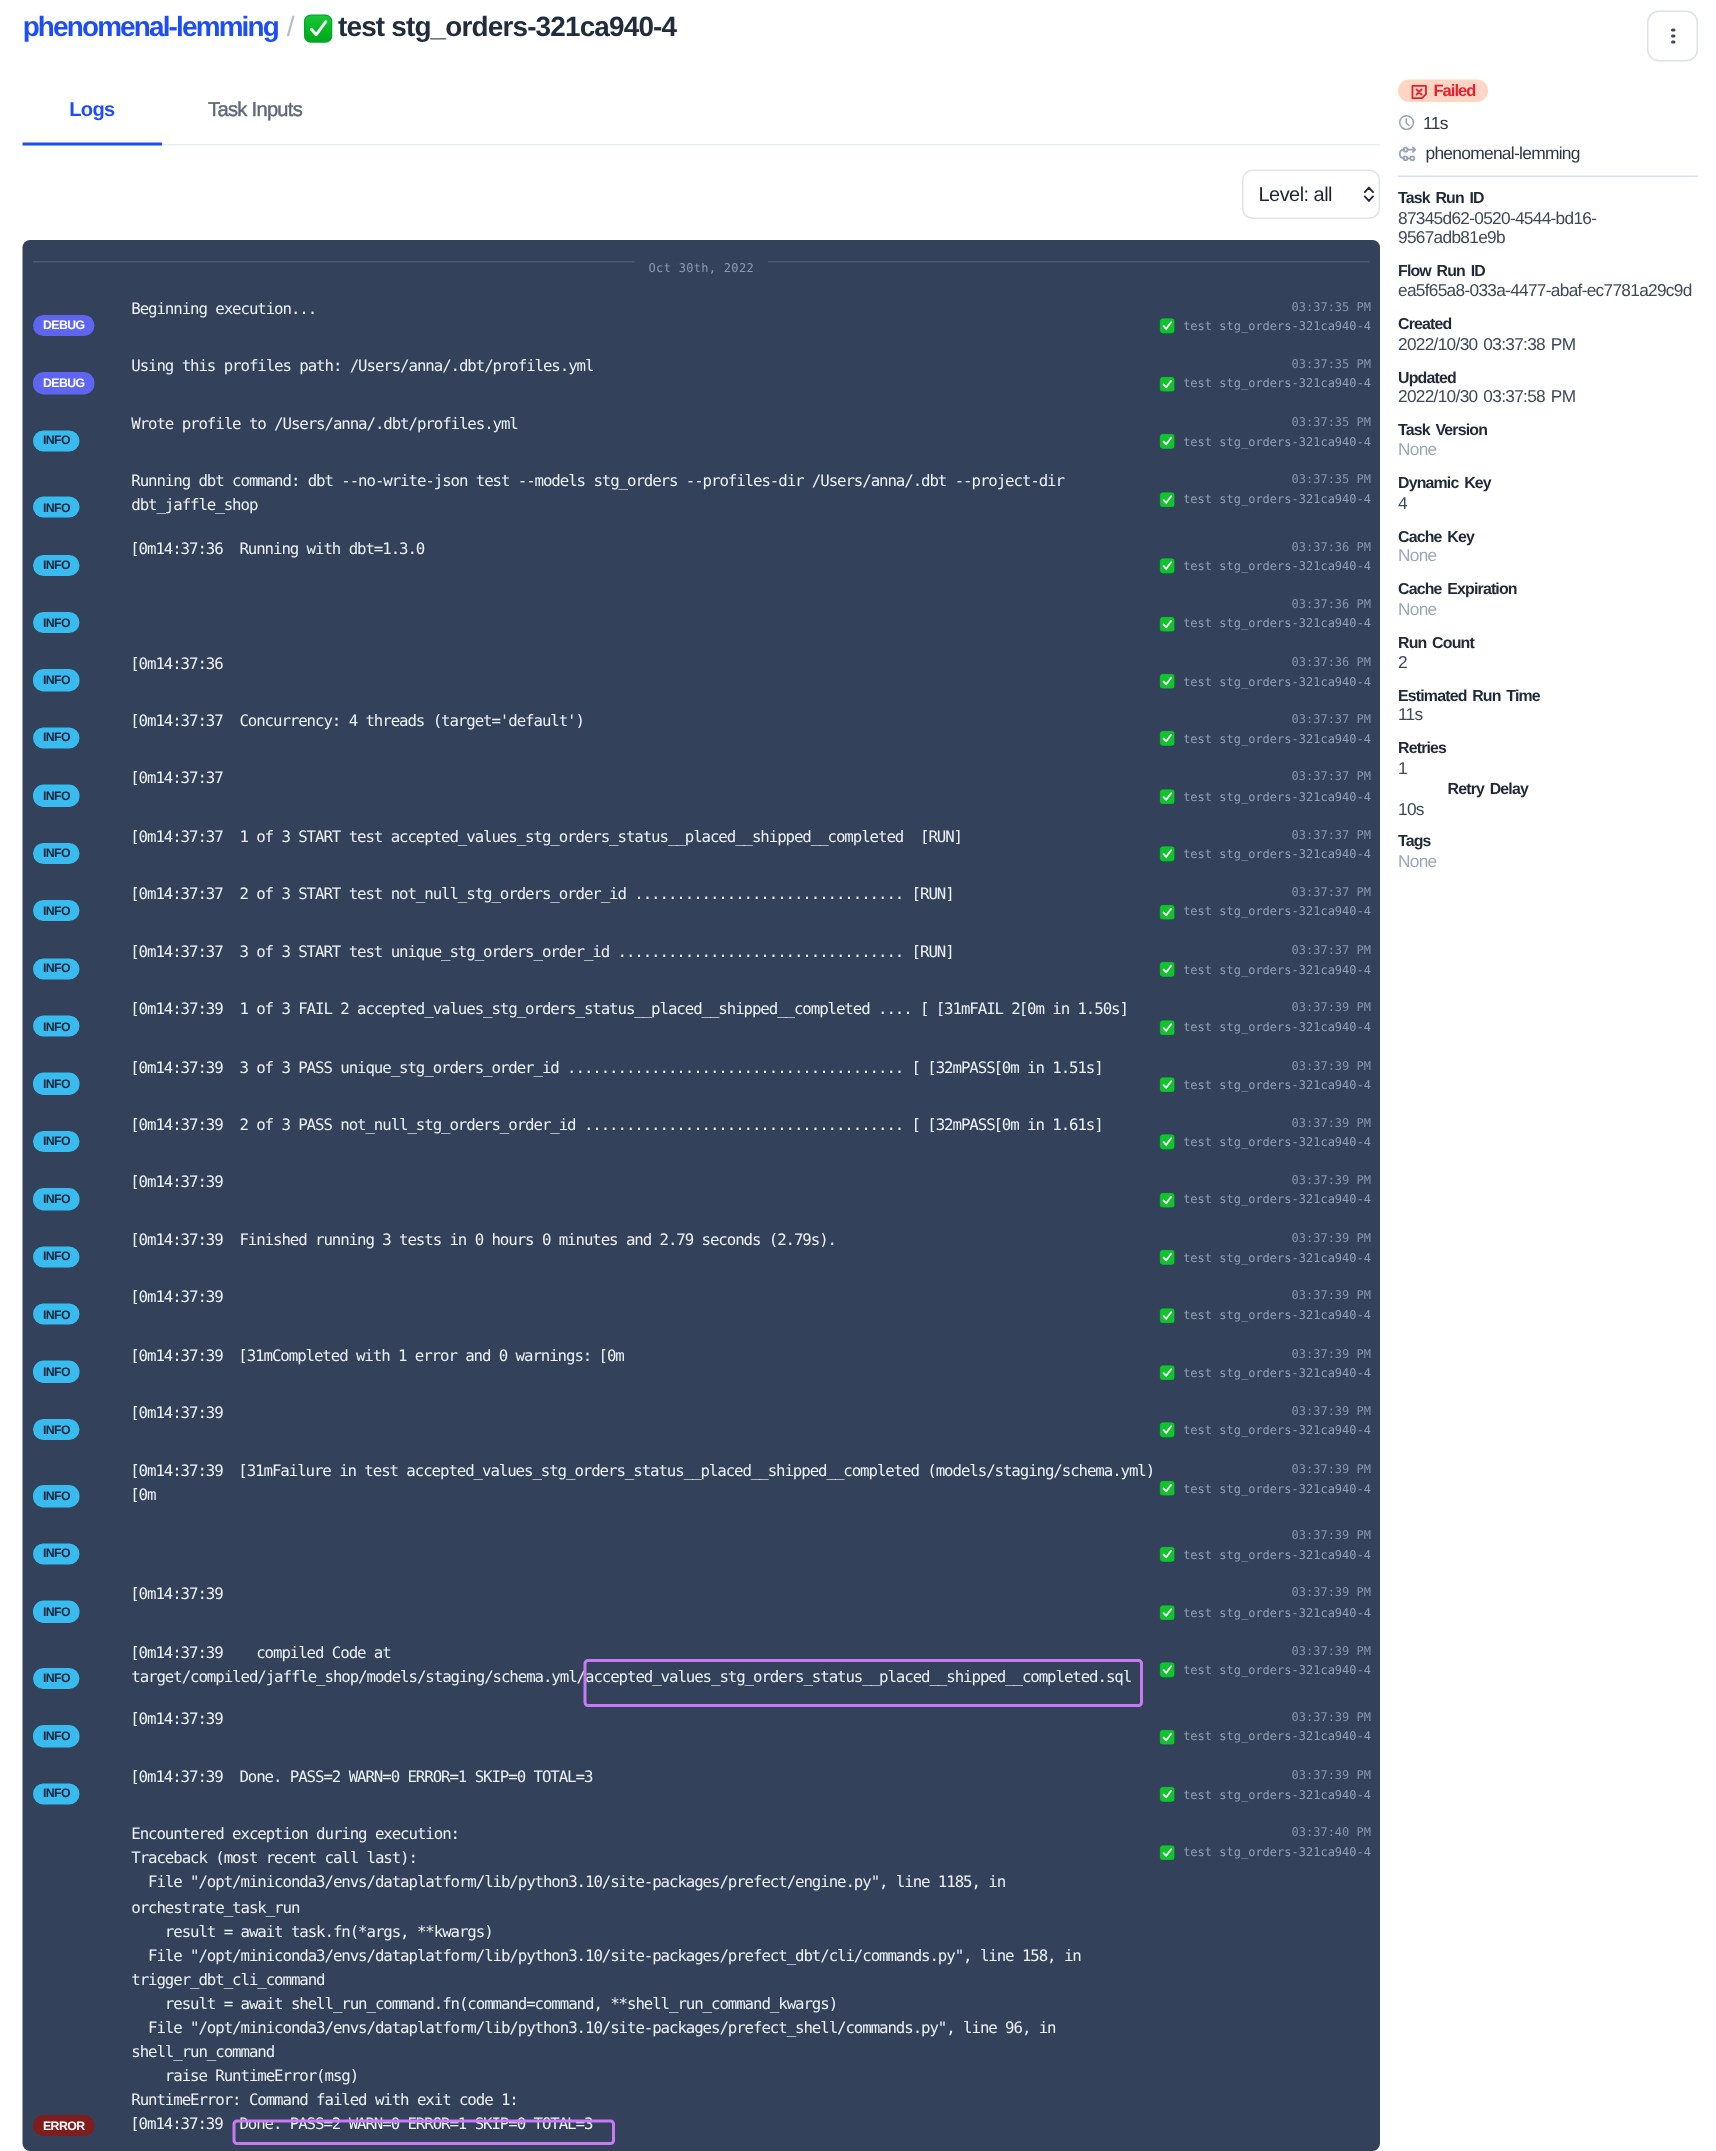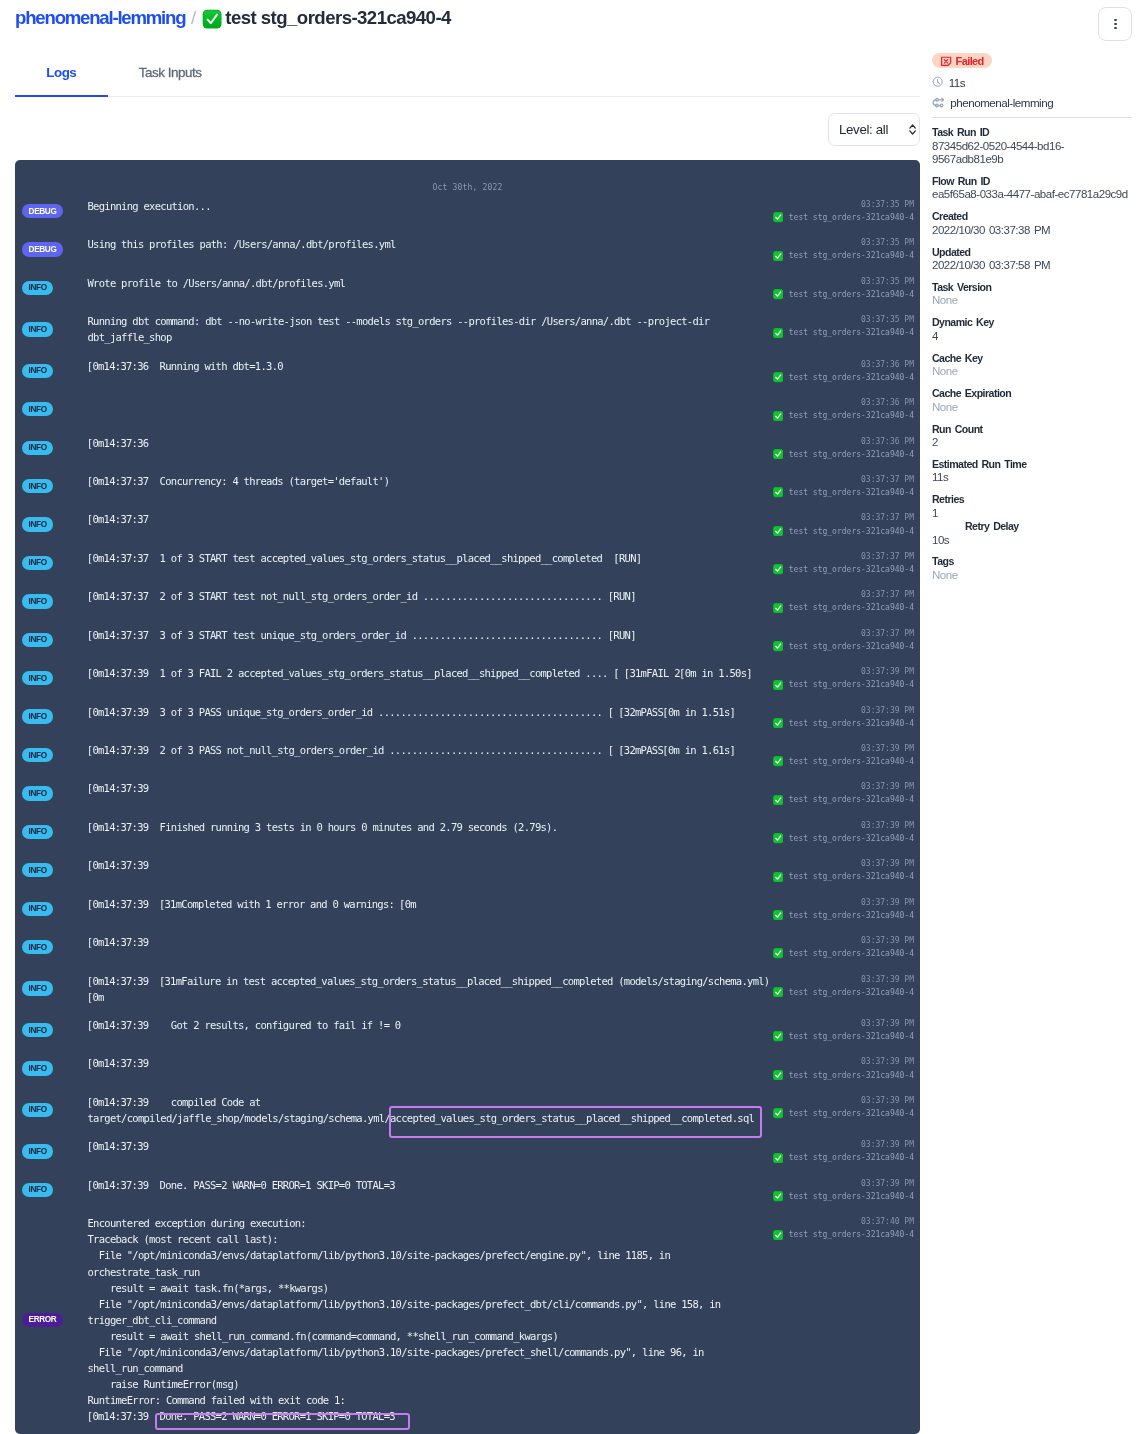--- a/index.html
+++ b/index.html
@@ -60,38 +60,38 @@
     font-size:13.3px; color:#1b2433; letter-spacing:-0.35px;
   }
   .sel-chevrons { display:flex; align-items:center; }
 
   
   .logs {
     position:absolute; left:15px; top:160px; width:905px; height:1274px;
     background:#33425a; border-radius:5px; overflow:hidden;
   }
   .date-divider {
-    display:flex; align-items:center; gap:9px; height:11px;
+    display:flex; gap:9px; height:11px;
     margin:14px 7px 6.5px 7px; color:#8d9bb1; font-size:8px;
-    font-family:"DejaVu Sans Mono", monospace; letter-spacing:0.2px;flex-direction:column;
+    font-family:"DejaVu Sans Mono", monospace; letter-spacing:0.2px;
   }
   .date-divider .ln { flex:1; height:1px; background:#4c5a73; }
 
   .log-row { display:flex; padding:6.5px 6px 5.83px 7px; }
-  .badge-col { width:65.5px; flex:0 0 65.5px; display:flex; align-items:center; padding-top:0px; }
+  .badge-col { width:65.5px; flex:0 0 65.5px; display:flex; align-items:flex-end; padding-top:0px; }
   .badge {
     display:inline-flex; align-items:center; justify-content:center;
     height:14.3px; border-radius:7.2px; padding:0 6.6px;
     font-family:"Liberation Sans", sans-serif;
     font-size:8.2px; font-weight:700; letter-spacing:-0.35px;
     white-space:nowrap;
   }
   .badge.DEBUG { background:#5e66f0; color:#fff; }
   .badge.INFO  { background:#38bcef; color:#16243a; }
-  .badge.ERROR { background:#4c1d95; color:#fff; }
+  .badge.ERROR { background:#7f1d1d; color:#fff; }
 
   .msg-col { width:685px; flex:0 0 685px; min-width:0; }
   .msg {
     color:#edf1f6; font-size:10.5px; letter-spacing:-0.72px; line-height:16.1px;
     white-space:pre-wrap; overflow-wrap:break-word; font-family:"DejaVu Sans Mono", monospace;
   }
   .meta-col { flex:1 1 auto; text-align:right; font-family:"DejaVu Sans Mono", monospace; }
   .meta-time { color:#8795ab; font-size:8px; line-height:13.05px; }
   .meta-task {
     color:#93a1b6; font-size:8px; line-height:13.05px;
@@ -563,23 +563,20 @@
               <path d="M9.6 18.6 L15.6 25.0 L26.8 10.0" fill="none" stroke="#ffffff" stroke-width="4.1" stroke-linecap="round" stroke-linejoin="round"></path>
             </svg>
             <span>test stg_orders-321ca940-4</span>
           </div>
       </div>
     </div>
     <div class="log-row">
       <div class="badge-col">
           <span class="badge INFO">INFO</span>
         </div>
-      <div class="msg-col">
-          <div class="msg">[0m14:37:39    Got 2 results, configured to fail if != 0</div>
-        </div>
       <div class="meta-col">
         <div class="meta-time">03:37:39 PM</div>
         <div class="meta-task">
             <svg class="meta-emoji" viewBox="0 0 36 36">
               <rect x="0.4" y="0.4" width="35.2" height="35.2" rx="8.2" fill="#00a82d"></rect>
               <rect x="1.8" y="1.8" width="32.4" height="32.4" rx="7" fill="#13c22f"></rect>
               <path d="M9.6 18.6 L15.6 25.0 L26.8 10.0" fill="none" stroke="#ffffff" stroke-width="4.1" stroke-linecap="round" stroke-linejoin="round"></path>
             </svg>
             <span>test stg_orders-321ca940-4</span>
           </div>

